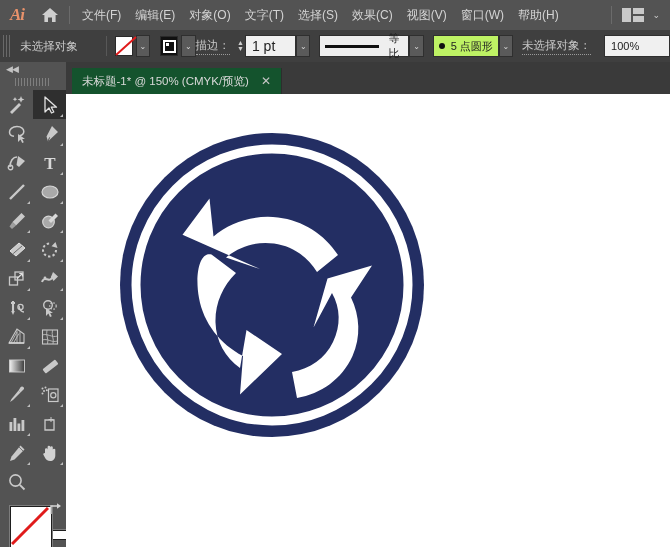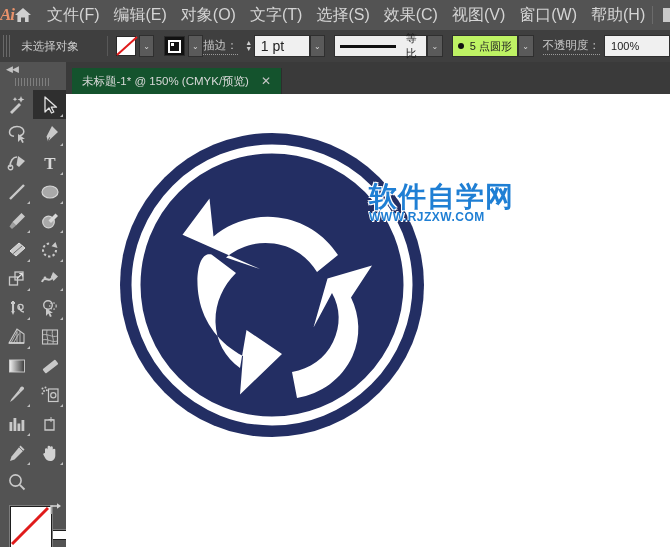--- a/index.html
+++ b/index.html
@@ -19,21 +19,21 @@
   }
   .ai-logo{
     width:34px;height:46px;display:flex;align-items:center;justify-content:center;
     color:#e8926b;font-size:17px;font-weight:bold;font-style:italic;
     font-family:"Liberation Serif",serif;letter-spacing:-1px;
   }
   .home-icon{width:32px;height:30px;display:flex;align-items:center;justify-content:center;}
   .menu-sep{width:1px;height:18px;background:#6b6b6b;margin:0 5px 0 3px;}
   .menu-items{display:flex;align-items:center;}
   .menu-item{
-    color:#d4d4d4;font-size:16px;padding:4px 7px;white-space:nowrap;cursor:default;
+    color:#d4d4d4;font-size:12px;padding:4px 7px;white-space:nowrap;cursor:default;
   }
   .menubar-right{margin-left:auto;display:flex;align-items:center;padding-right:10px;}
   .ws-sep{width:1px;height:18px;background:#6b6b6b;margin-right:10px;}
   .ws-icon{display:flex;align-items:center;gap:2px;}
   .ws-chevron{color:#cfcfcf;font-size:9px;margin-left:8px;}
 
   
   .controlbar{
     position:absolute;left:0;top:30px;width:670px;height:32px;
     background:#3f3f3f;display:flex;align-items:center;border-bottom:1px solid #2b2b2b;
@@ -235,22 +235,22 @@
       <span class="profile-text">等比</span>
     </div>
     <div class="drop">⌄</div>
 
     <div class="brush-field" style="margin-left:9px;">
       <span class="brush-dot"></span>
       <span class="brush-text">5 点圆形</span>
     </div>
     <div class="drop">⌄</div>
 
-    <div class="cb-label dotted" style="margin-left:9px;">不透明度：</div>
-    <div class="opacity-field" style="margin-left:4px;">100%</div>
+    <div class="cb-label dotted" style="margin-left:9px;">未选择对象：</div>
+    <div class="opacity-field" style="margin-left:13px;">100%</div>
   </div>
 
   <div class="tabbar">
     <div class="doctab">
       <span class="doctab-title">未标题-1* @ 150% (CMYK/预览)</span>
       <span class="doctab-close">✕</span>
     </div>
   </div>
 
   <div class="toolpanel">
@@ -530,20 +530,16 @@
                    L134.5 208
                    L170 232
                    L128 272.5
                    L131 234
                    C108 222 91.5 201 87 176
                    C82.5 151.5 88 129 99.5 132.5 Z"></path>
         </g>
       </svg>
     </div>
 
-    <div class="watermark">
-      <div class="wm-cn">软件自学网</div>
-      <div class="wm-en">WWW.RJZXW.COM</div>
-    </div>
 
   </div>
 
 </div>
 
 </body></html>

